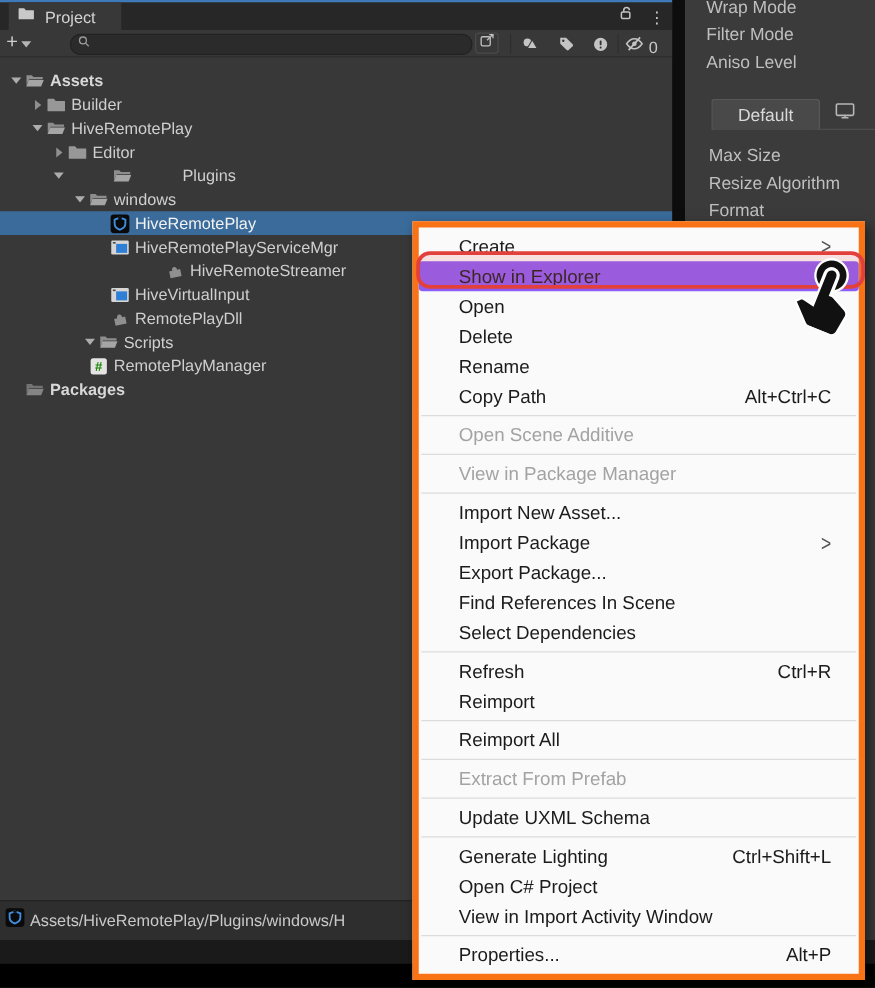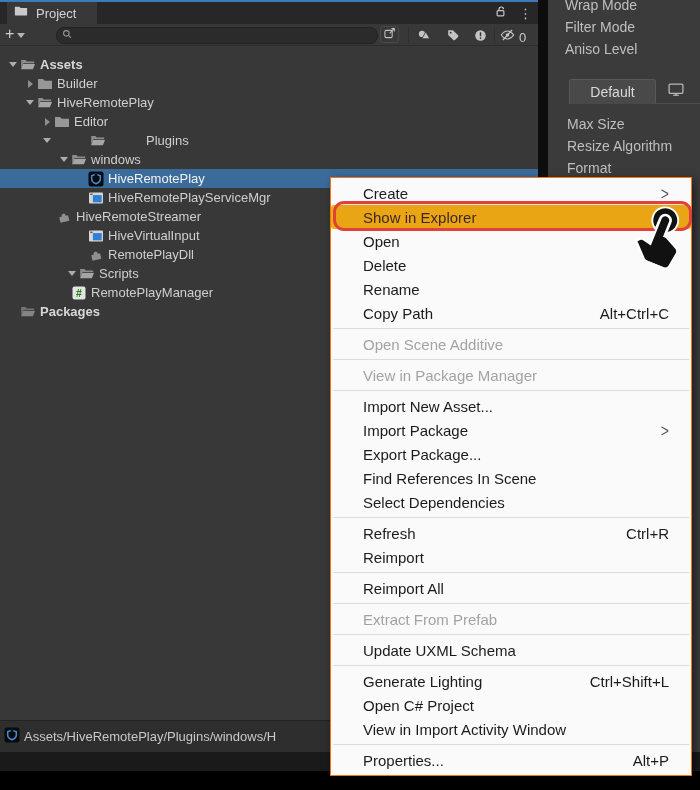--- a/index.html
+++ b/index.html
@@ -45,27 +45,27 @@
   #panel-gap{position:absolute;left:538px;top:0;width:10px;height:752px;background:#0d0d0d;}
   #inspector{position:absolute;left:548px;top:0;width:152px;height:752px;background:#3b3b3b;overflow:hidden;}
   .insp-label{position:absolute;left:17px;font-size:14px;color:#bfbfbf;white-space:nowrap;}
   #platform-tab{position:absolute;left:21px;top:79px;width:87px;height:25px;background:#494949;border:1px solid #585858;border-bottom:none;
     border-radius:3px 3px 0 0;display:flex;align-items:center;justify-content:center;font-size:14px;color:#d9d9d9;box-sizing:border-box;}
   #platform-tab-rest{position:absolute;left:104px;right:0;top:79px;height:25px;border-bottom:1px solid #4d4d4d;
     display:flex;align-items:center;justify-content:center;box-sizing:border-box;}
   
   #bottom-strip{position:absolute;left:0;top:752px;width:700px;height:19px;background:#1a1a1a;}
   
-  #context-menu{position:absolute;left:330px;top:177px;width:362px;background:#fafafa;border:1px solid #f97316;
+  #context-menu{position:absolute;left:330px;top:177px;width:362px;background:#fafafa;border:5px solid #f97316;
     box-shadow:3px 4px 9px rgba(0,0,0,.5);box-sizing:border-box;padding:3px 0;z-index:20;}
   .menu-item{height:24px;display:flex;align-items:center;padding:0 22px 0 32px;font-size:15px;color:#1b1b1b;}
   .menu-item .shortcut{margin-left:auto;font-size:15px;color:#1b1b1b;}
   .menu-item .subarrow{margin-left:auto;font-size:14px;color:#555;transform:scaleY(1.3);}
   .menu-item.disabled,.menu-item.disabled .shortcut{color:#a3a3a3;}
-  .menu-item.hl{background:#eab308;border-radius:3px;text-align:center;}
+  .menu-item.hl{background:#8b5cf6;border-radius:3px;text-align:center;}
   .menu-sep{height:1px;background:#dcdcdc;margin:3px 2px;}
   
   #annotation-rect{position:absolute;left:333px;top:201px;width:353px;height:24px;border:3px solid #e2403d;border-radius:11px;
     background:rgba(235,94,94,.16);z-index:30;pointer-events:none;}
   #hand-cursor{position:absolute;left:630px;top:200px;width:64px;height:64px;z-index:31;pointer-events:none;transform:rotate(22deg);}
 </style>
 </head>
 <body>
 
 <div id="project-panel">
@@ -231,21 +231,21 @@
         <span class="tri none"></span>
         <span class="tree-ic">
           <svg width="16" height="16" viewBox="0 0 16 16">
             <rect x="1" y="2.4" width="14" height="11.2" rx="1" fill="#d6d6d6"></rect>
             <rect x="2.3" y="3.6" width="2.2" height="1.3" fill="#4a4a4a"></rect>
             <rect x="4.9" y="5.1" width="8.8" height="7.2" fill="#2f7fd6"></rect>
           </svg>
         </span>
         <span>HiveRemotePlayServiceMgr</span>
       </div>
-      <div class="tree-row" style="padding-left: 42px;">
+      <div class="tree-row" style="padding-left: 118px;">
         <span class="tri none"></span>
         <span class="tree-ic">
           <svg width="16" height="16" viewBox="0 0 16 16">
             <g transform="rotate(-12 8 9)">
               <path d="M3.6 7.2h2.6a2 2 0 1 1 3.8 0h2.6v5.6H3.6z" fill="#8f8f8f"></path>
             </g>
           </svg>
         </span>
         <span>HiveRemoteStreamer</span>
       </div>

